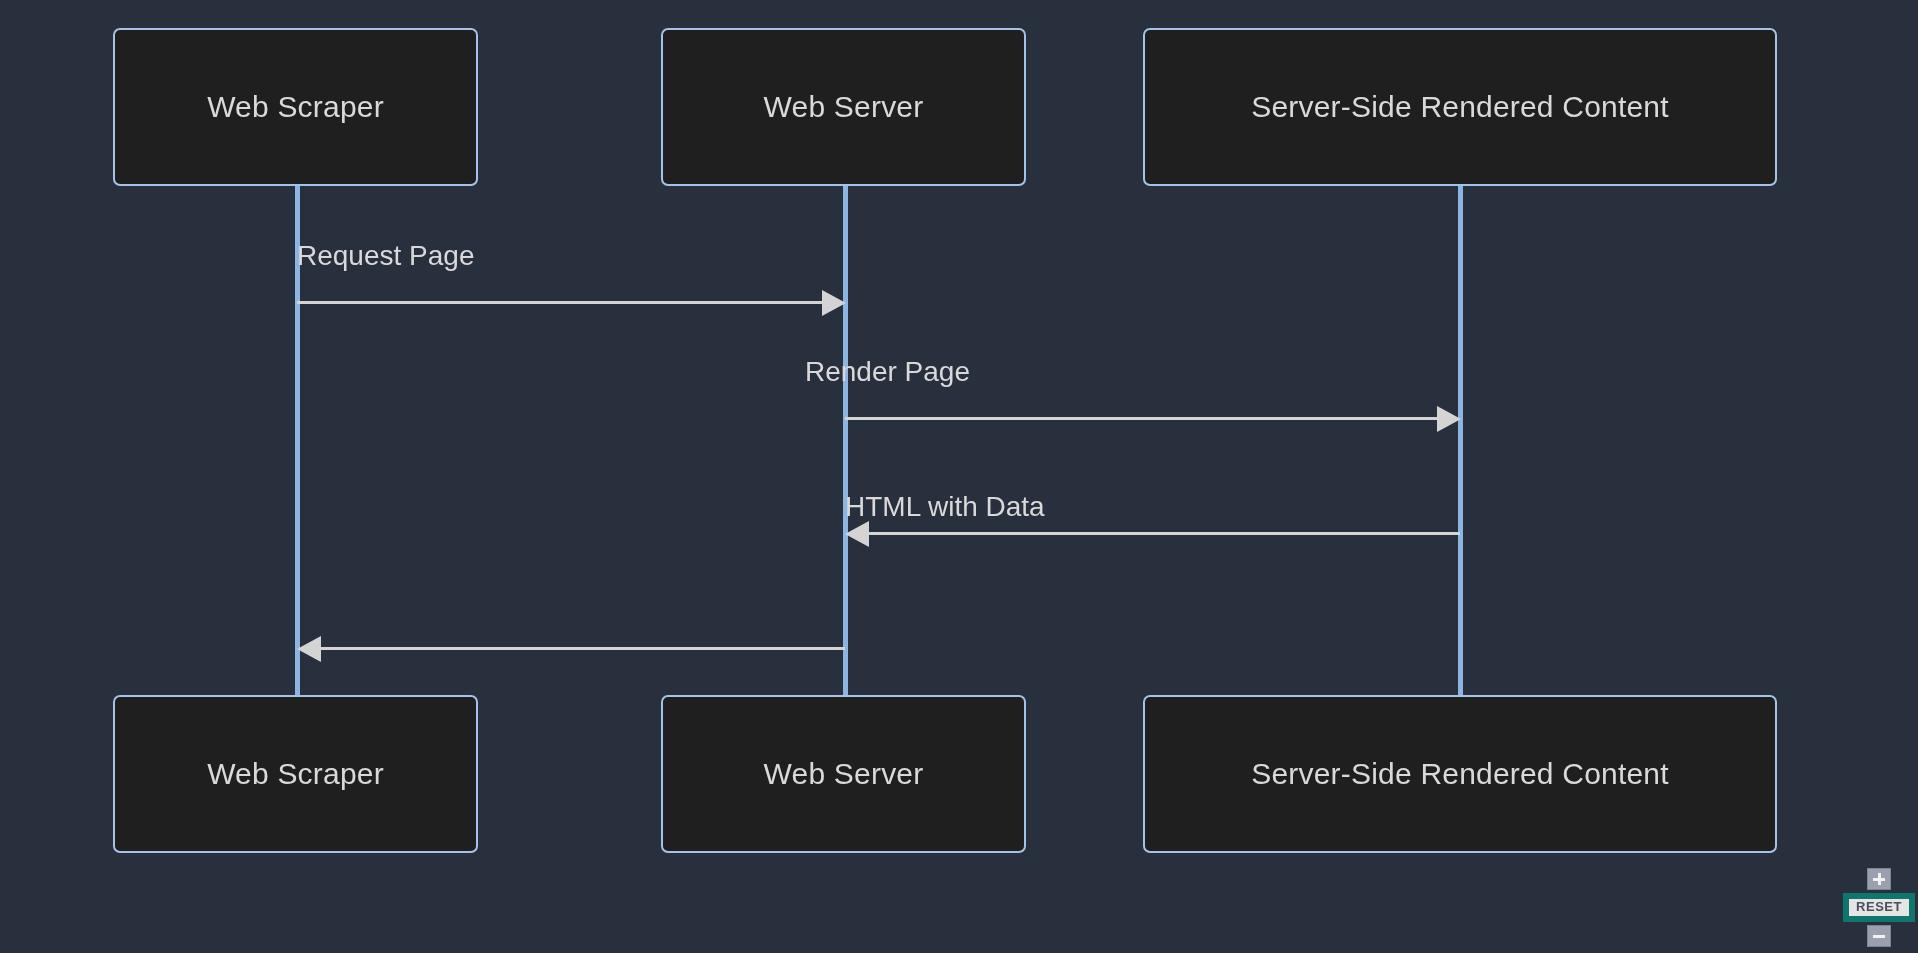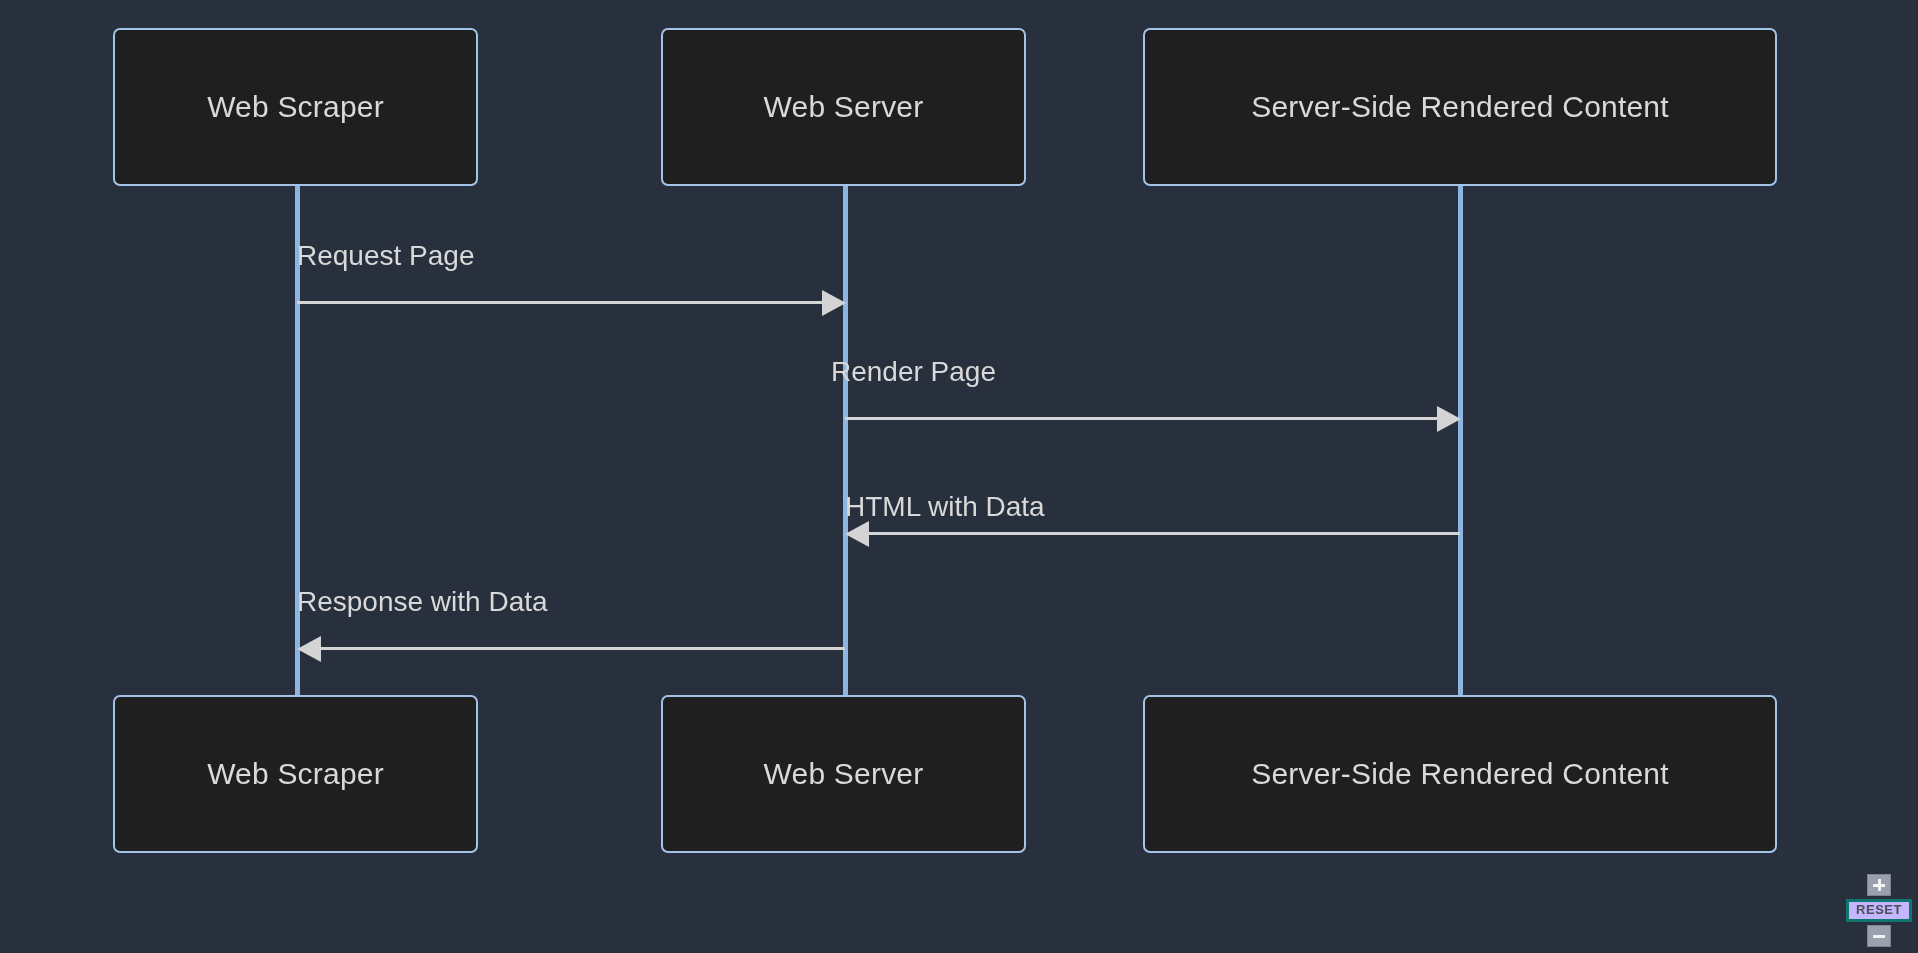--- a/index.html
+++ b/index.html
@@ -107,22 +107,22 @@
   .zoom-btn .glyph-h,
   .zoom-btn .glyph-v {
     position: absolute;
     background: #f2f2f2;
   }
   .zoom-btn .glyph-h { width: 12px; height: 3px; }
   .zoom-btn .glyph-v { width: 3px;  height: 12px; }
 
   #zoom-reset {
     margin: 3px 8px;
-    background: #c4b5fd;
-    border: 3px solid #0f766e;
+    background: #e5e5e5;
+    border: 6px solid #0f766e;
     color: #4a4f59;
     font-size: 13px;
     font-weight: bold;
     font-family: "Liberation Sans", sans-serif;
     letter-spacing: 0.5px;
     padding: 1px 7px 2px 7px;
     line-height: 14px;
   }
 </style>
 </head>
@@ -145,35 +145,32 @@
   <div class="lifeline" style="left:295px; top:186px; height:511px;"></div>
   <div class="lifeline" style="left:843px; top:186px; height:511px;"></div>
   <div class="lifeline" style="left:1458px; top:186px; height:511px;"></div>
 
   <div class="msg-label" style="left:297px; top:240px; width:548px;">
     <span>Request Page</span>
   </div>
   <div class="msg-line" style="left:297px; top:301px; width:527px;"></div>
   <div class="arrowhead right" style="left:822px; top:290px;"></div>
 
-  <div class="msg-label" style="left:831px; top:356px; width:615px;">
+  <div class="msg-label" style="left:805px; top:356px; width:615px;">
     <span>Render Page</span>
   </div>
   <div class="msg-line" style="left:845px; top:417px; width:594px;"></div>
   <div class="arrowhead right" style="left:1437px; top:406px;"></div>
 
   <div class="msg-label" style="left:845px; top:471px; width:615px;margin-top:20px;">
     <span>HTML with Data</span>
   </div>
   <div class="msg-line" style="left:869px; top:532px; width:591px;"></div>
   <div class="arrowhead left" style="left:845px; top:521px;"></div>
 
-  <div class="msg-label" style="left:297px; top:586px; width:548px;">
-    <span>Response with Data</span>
-  </div>
   <div class="msg-line" style="left:321px; top:647px; width:524px;"></div>
   <div class="arrowhead left" style="left:297px; top:636px;"></div>
 
   <div class="participant-box" style="left:113px; top:695px; width:365px; height:158px;">
     <span>Web Scraper</span>
   </div>
 
   <div class="participant-box" style="left:661px; top:695px; width:365px; height:158px;">
     <span>Web Server</span>
   </div>

